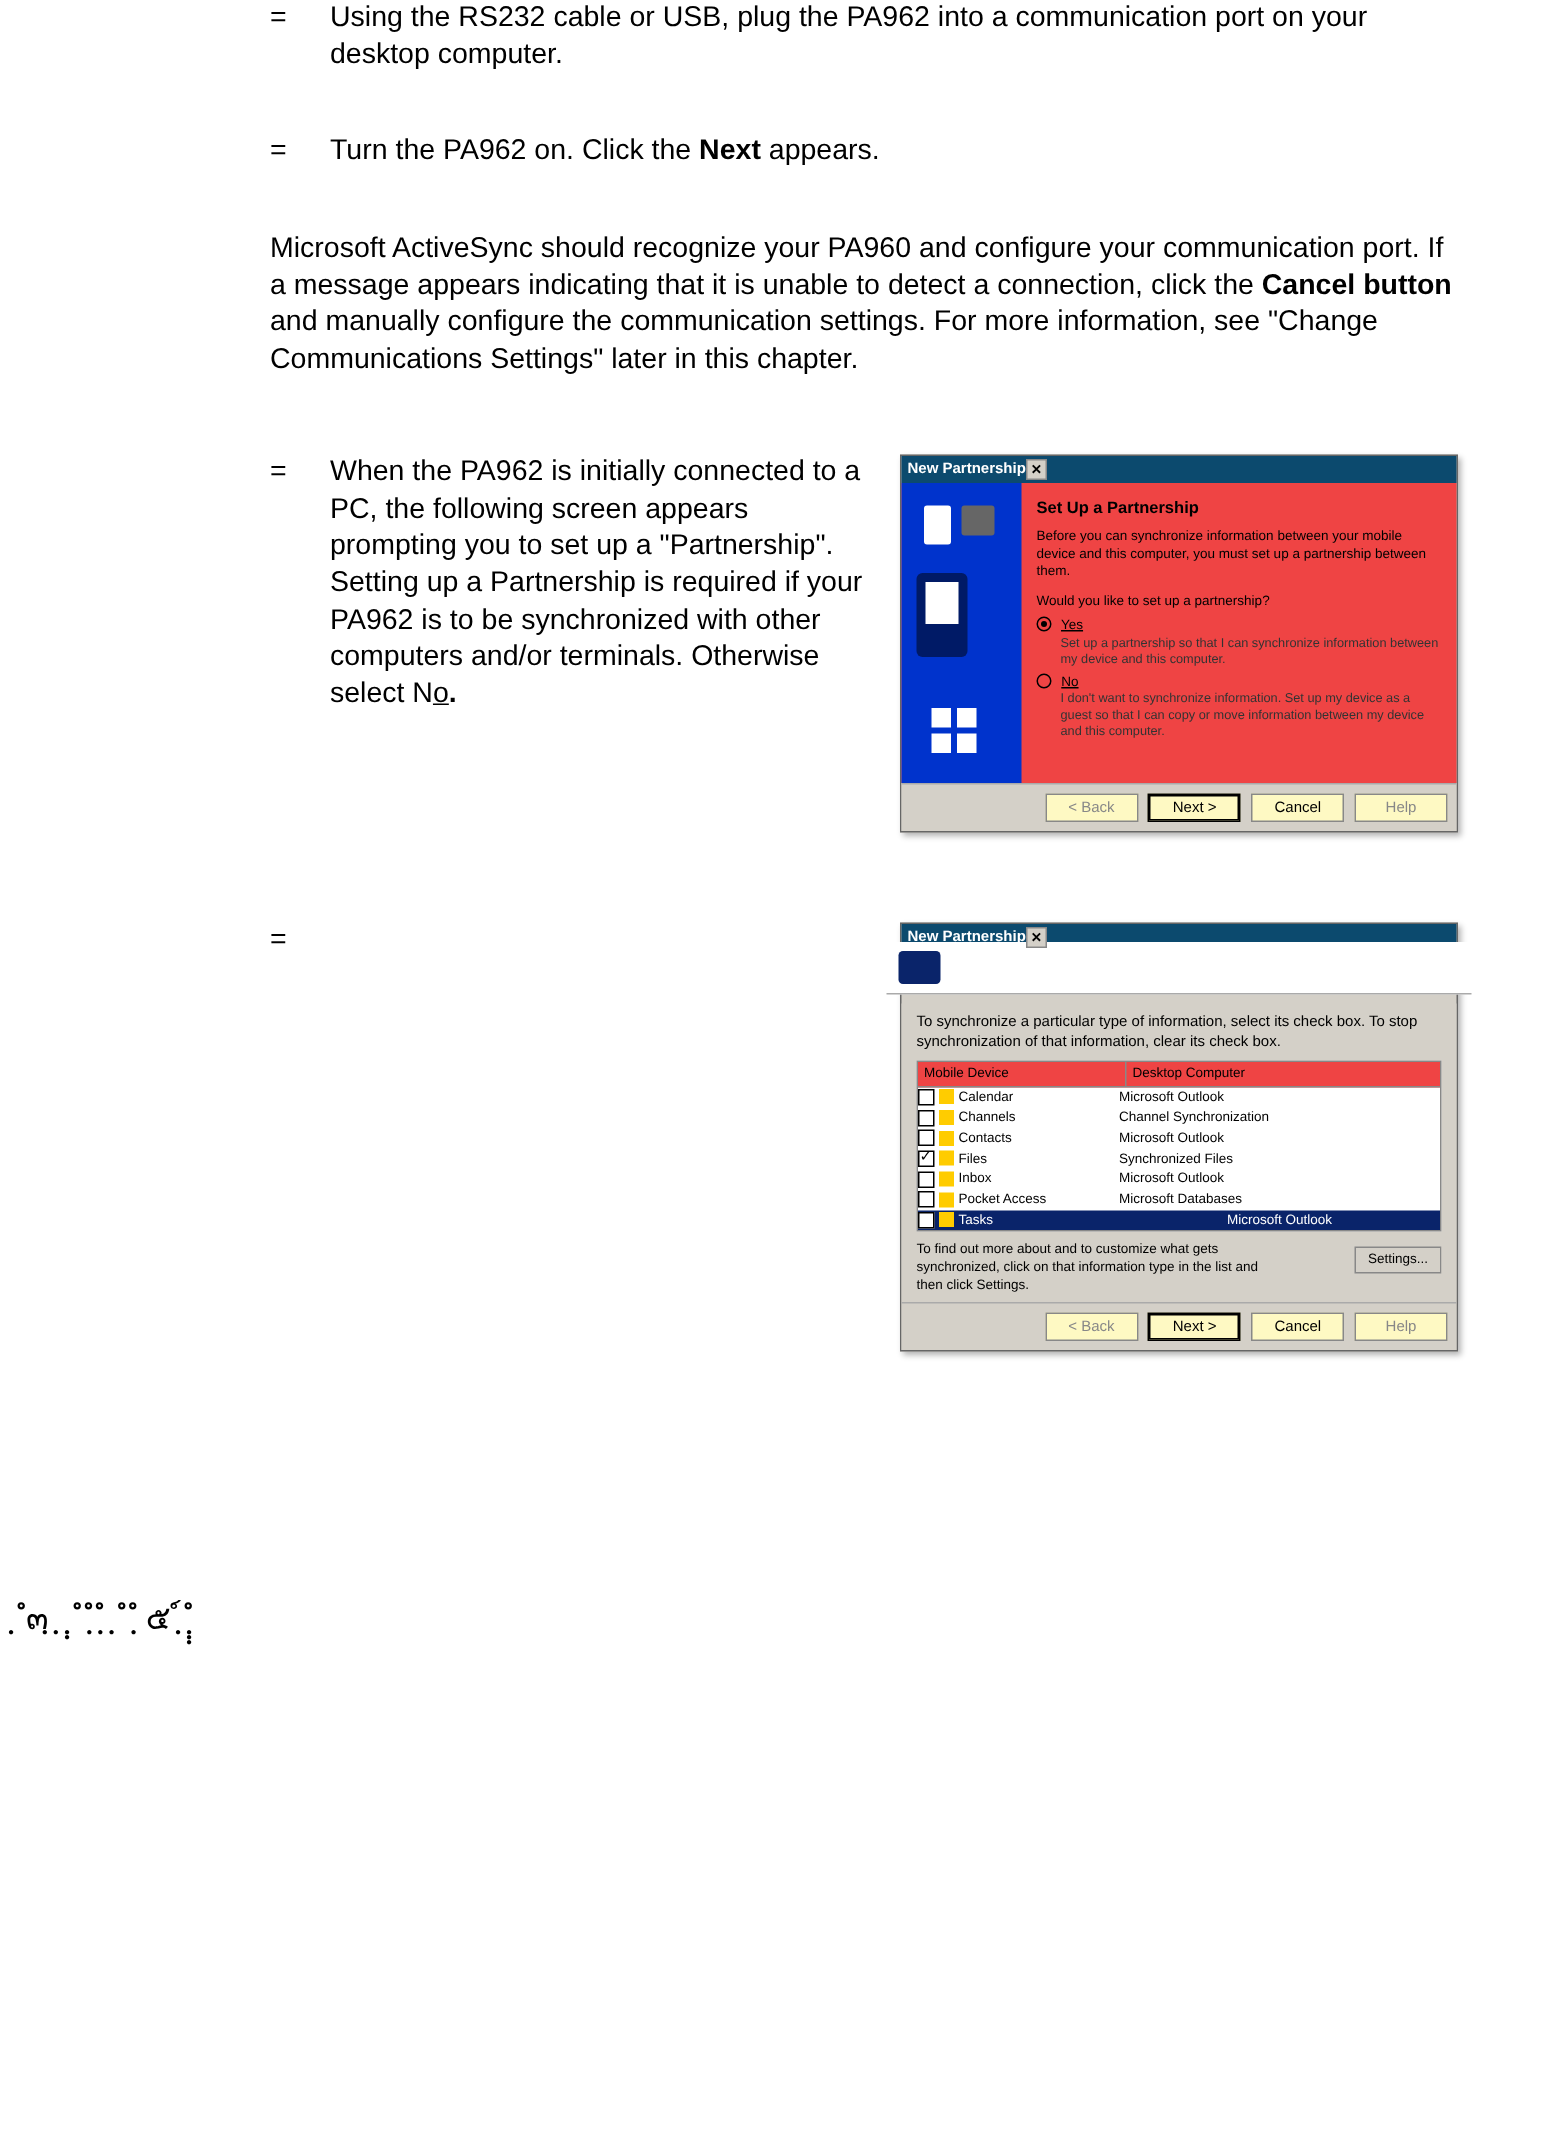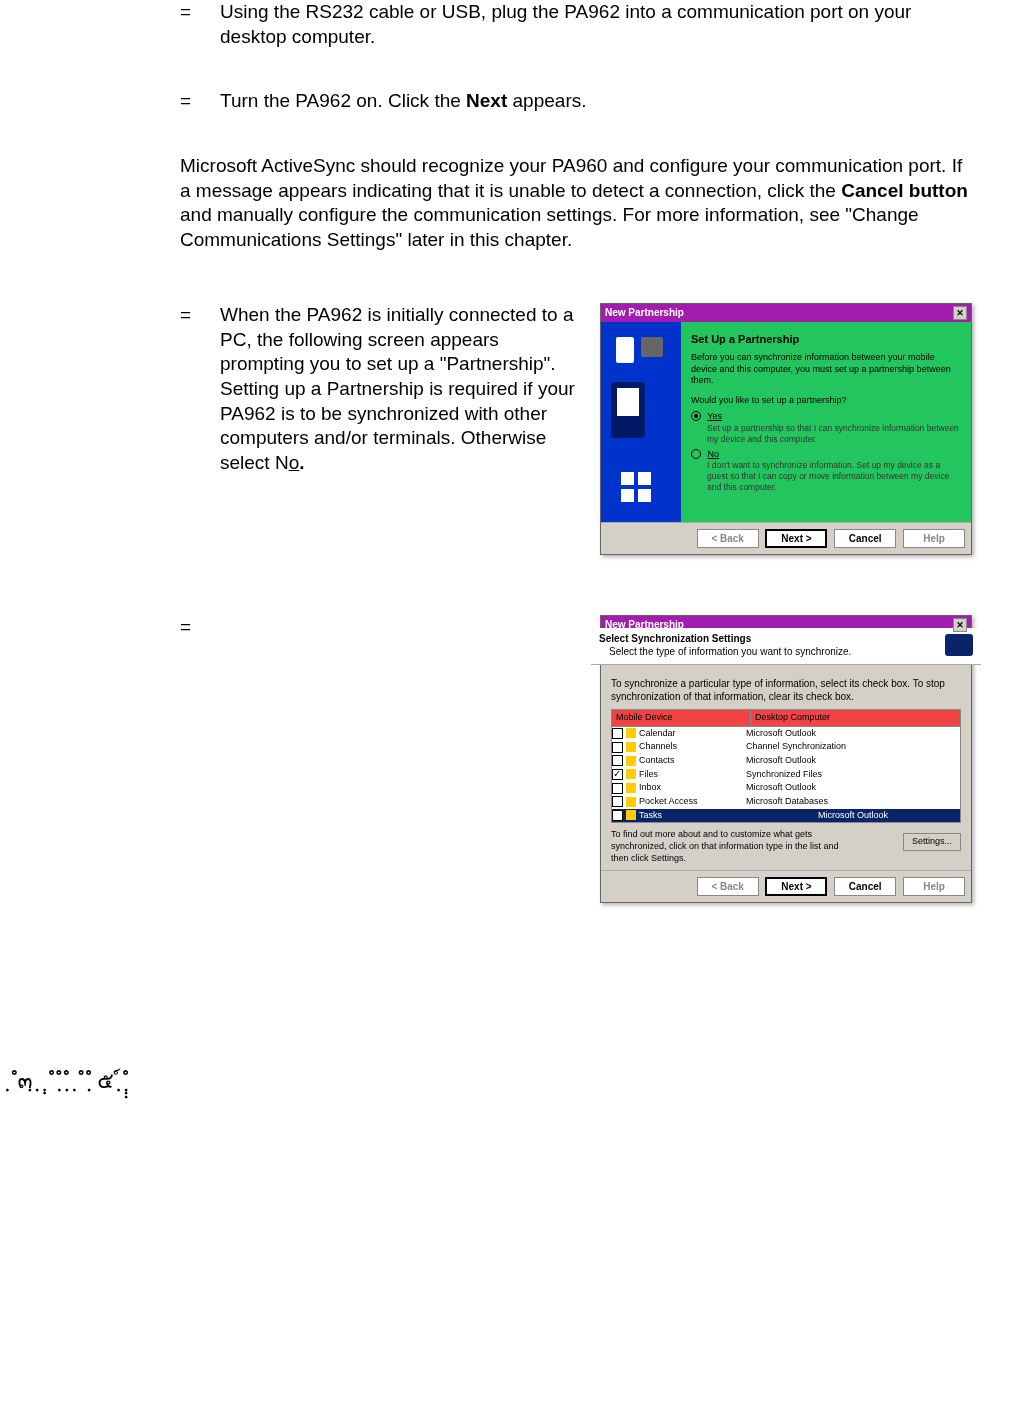--- a/index.html
+++ b/index.html
@@ -45,41 +45,41 @@
     }
     .dialog {
       width: 370px;
       border: 1px solid #666;
       font-size: 10px;
       font-family: Tahoma, sans-serif;
       background: #d4d0c8;
       box-shadow: 2px 2px 4px rgba(0,0,0,0.3);
     }
     .dialog-title {
-      background: #a21caf;
+      background: #0c4a6e;
       color: #fff;
       padding: 2px 4px;
       font-weight: bold;
       display: flex;
-      justify-content: space-between;
+      justify-content: flex-start;
       align-items: center;
     }
     .close-x {
       background: #d4d0c8;
       color: #000;
       width: 12px;
       height: 12px;
       text-align: center;
       line-height: 12px;
       font-size: 9px;
       border: 1px solid #888;
     }
     .dialog-body-1 {
       display: flex;
-      background: #22c55e;
+      background: #ef4444;
     }
     .dialog-side {
       width: 80px;
       background: #0033cc;
       min-height: 200px;
       position: relative;
     }
     .device-icon1 {
       position: absolute;
       top: 15px;
@@ -170,27 +170,26 @@
     .dialog-buttons {
       background: #d4d0c8;
       padding: 6px;
       text-align: right;
       border-top: 1px solid #aaa;
     }
     .dlg-btn {
       display: inline-block;
       padding: 2px 10px;
       border: 1px solid #888;
-      background: #ffffff;
+      background: #fef9c3;
       font-size: 10px;
       margin-left: 4px;
       min-width: 40px;
       text-align: center;
       color: #888;
-      font-weight: bold;
     }
     .dlg-btn.active {
       border: 1px solid #000;
       color: #000;
       box-shadow: 0 0 0 1px #000 inset;
     }
     .dlg-btn.normal {
       color: #000;
     }
     .dialog-body-2 {
@@ -384,24 +383,20 @@
     <div class="section-text">
       <div class="bullet-mark">=</div>
     </div>
     <div class="screenshot">
       <div class="dialog">
         <div class="dialog-title">
           <span>New Partnership</span>
           <span class="close-x">✕</span>
         </div>
         <div class="dialog-sub-header">
-          <div class="txt">
-            <b>Select Synchronization Settings</b><br>
-            <span style="margin-left:10px;">Select the type of information you want to synchronize.</span>
-          </div>
           <div class="ico"></div>
         </div>
         <div class="dialog-body-2">
           <div>To synchronize a particular type of information, select its check box. To stop synchronization of that information, clear its check box.</div>
           <div class="settings-table">
             <div class="settings-head">
               <div class="col1">Mobile Device</div>
               <div class="col2">Desktop Computer</div>
             </div>
             <div id="settings-rows">

